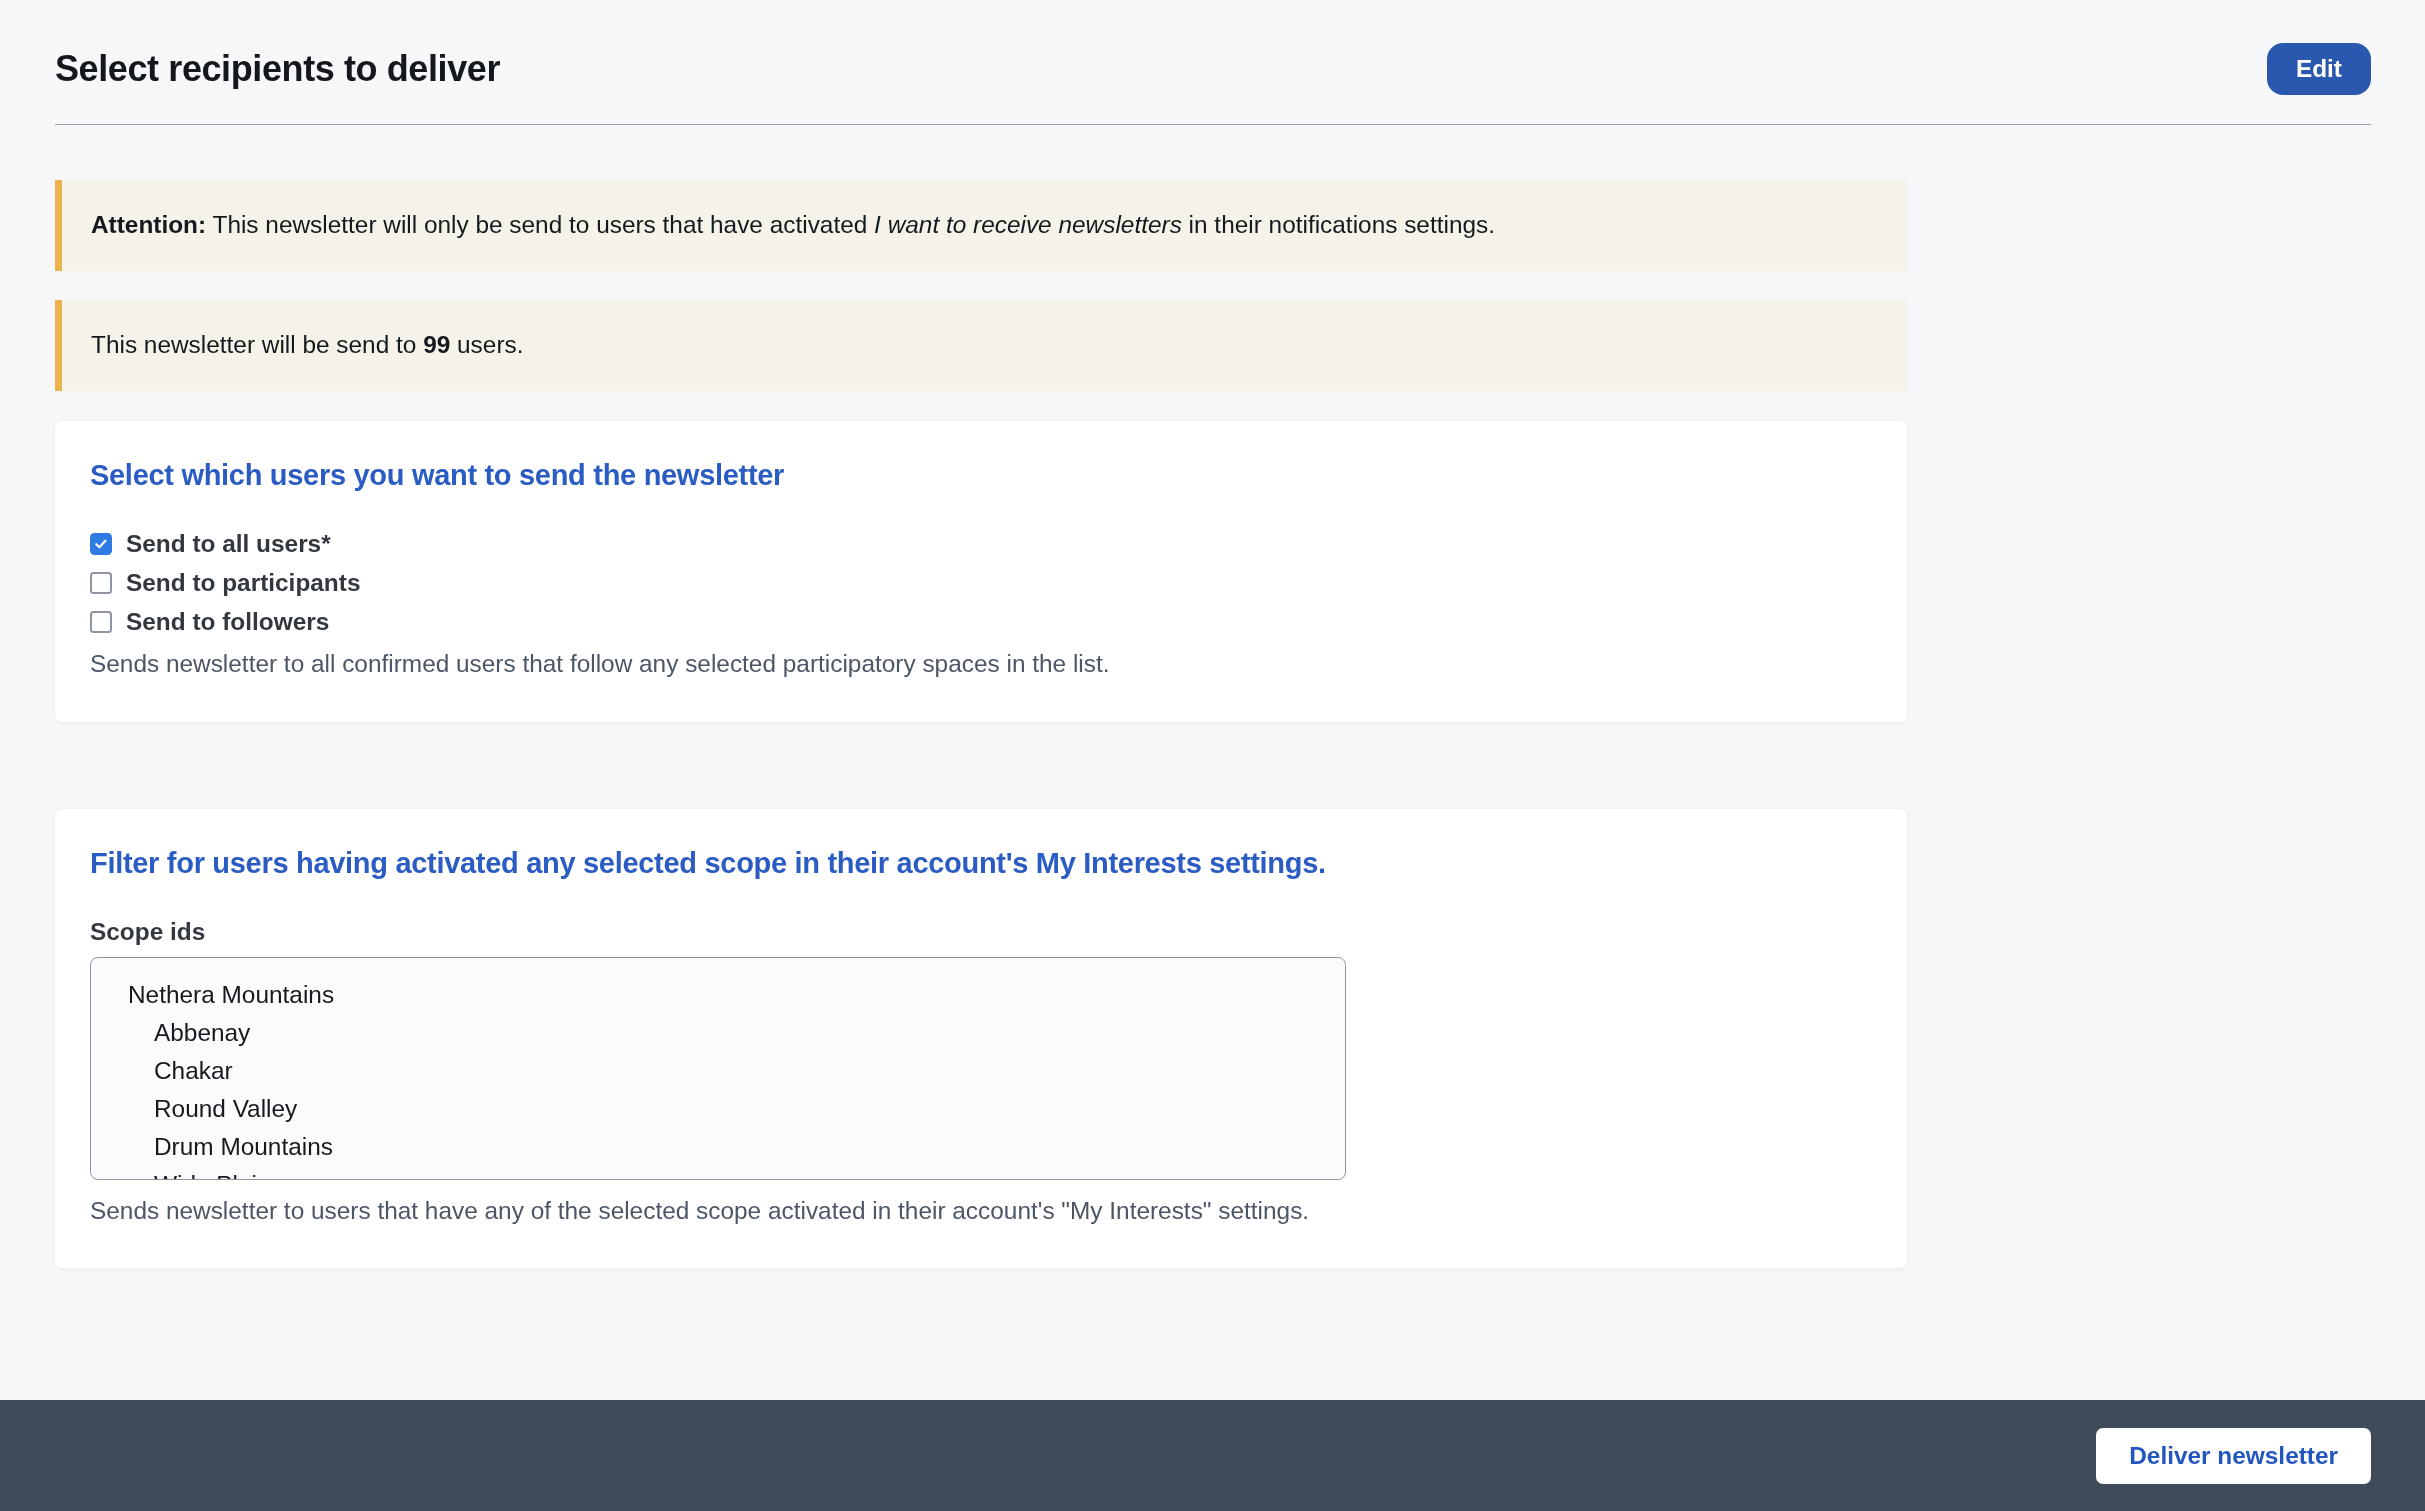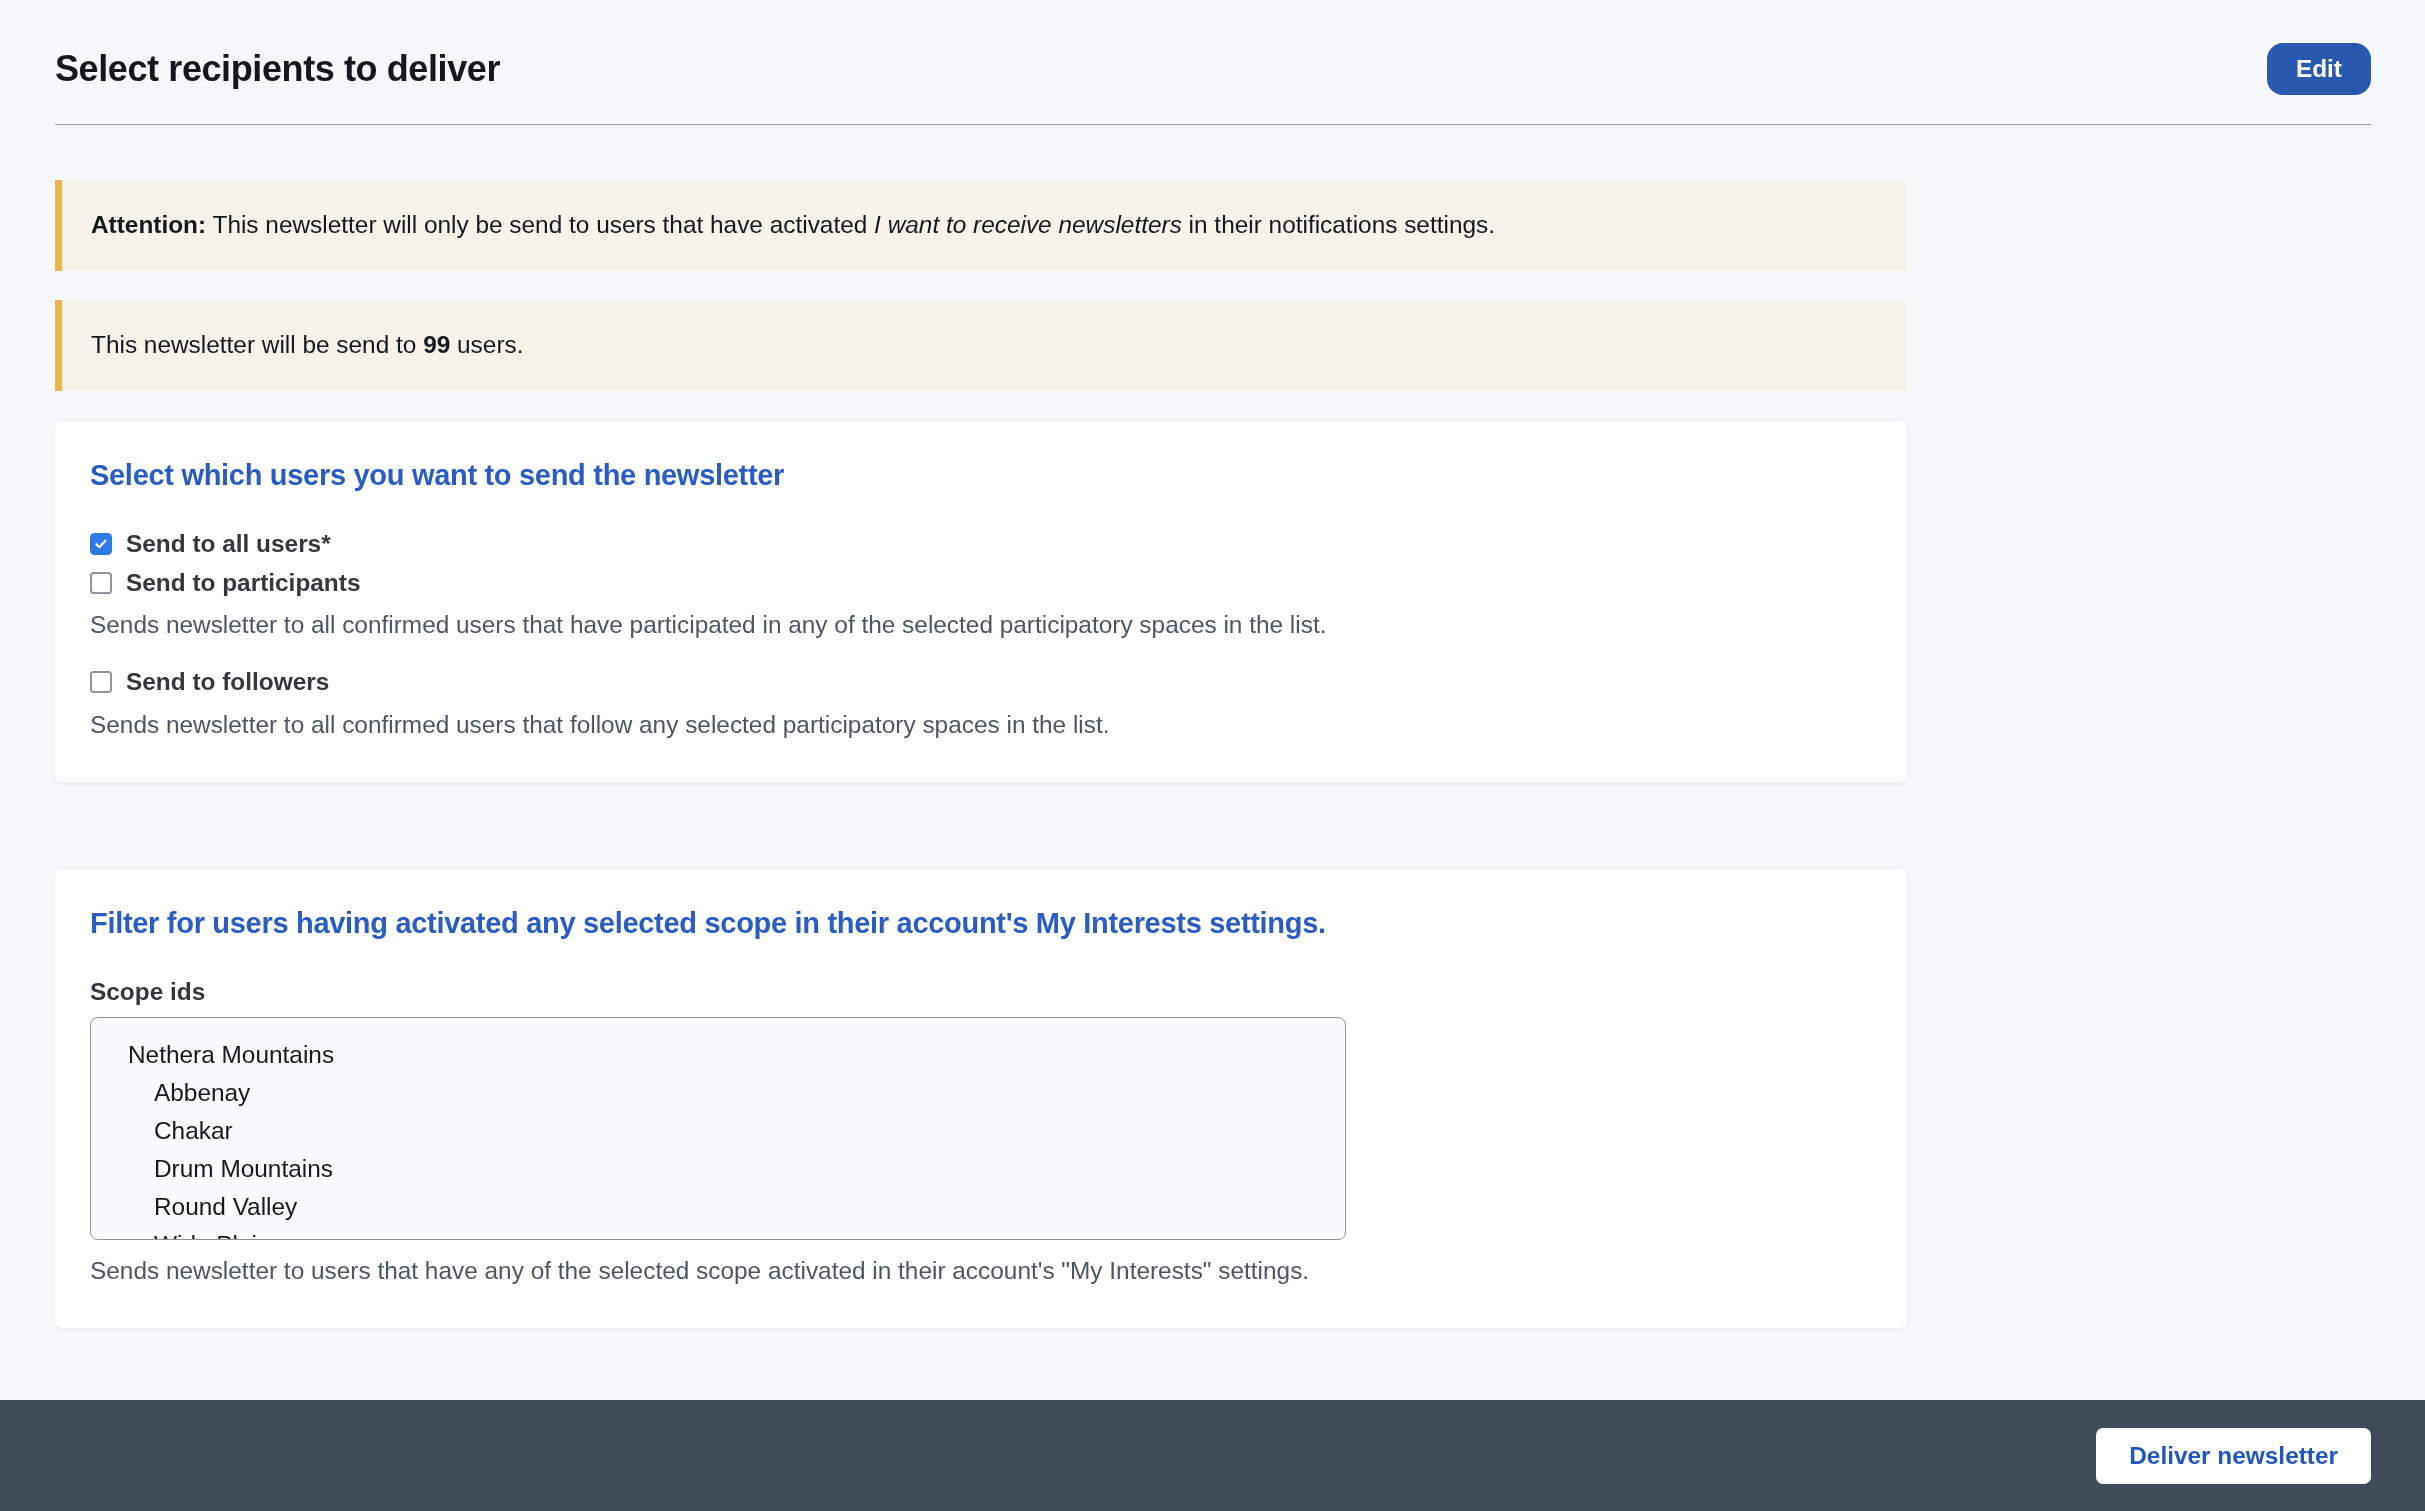--- a/index.html
+++ b/index.html
@@ -212,42 +212,41 @@
                 </svg>
               </span>
               <span class="check-label">Send to all users*</span>
             </div>
           </div>
           <div class="option-block">
             <div class="check-row">
               <span class="checkbox unchecked"></span>
               <span class="check-label">Send to participants</span>
             </div>
-            <p class="desc">Sends newsletter to all confirmed users that have participated in any of the selected participatory spaces in the list.</p>
           </div>
           <div class="option-block">
             <div class="check-row">
               <span class="checkbox unchecked"></span>
               <span class="check-label">Send to followers</span>
             </div>
             <p class="desc">Sends newsletter to all confirmed users that follow any selected participatory spaces in the list.</p>
           </div>
         </div>
     </section>
 
     <section class="card card-scopes">
       <h2 class="card-title">Filter for users having activated any selected scope in their account's My Interests settings.</h2>
       <div class="field-label">Scope ids</div>
       <div class="listbox">
         <ul id="scope-options">
             <li class="">Nethera Mountains</li>
             <li class="indent">Abbenay</li>
             <li class="indent">Chakar</li>
+            <li class="indent">Round Valley</li>
             <li class="indent">Drum Mountains</li>
-            <li class="indent">Round Valley</li>
             <li class="indent">Wide Plains</li>
           </ul>
       </div>
       <p class="desc listbox-desc">Sends newsletter to users that have any of the selected scope activated in their account's "My Interests" settings.</p>
     </section>
 
   </div>
 
   <footer class="footer">
     <button class="btn-footer">Deliver newsletter</button>

